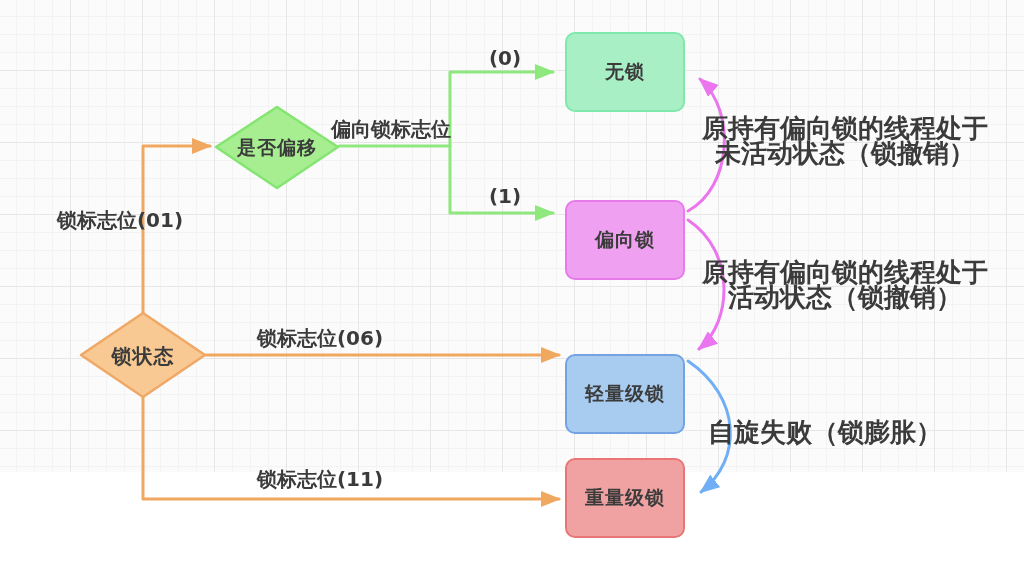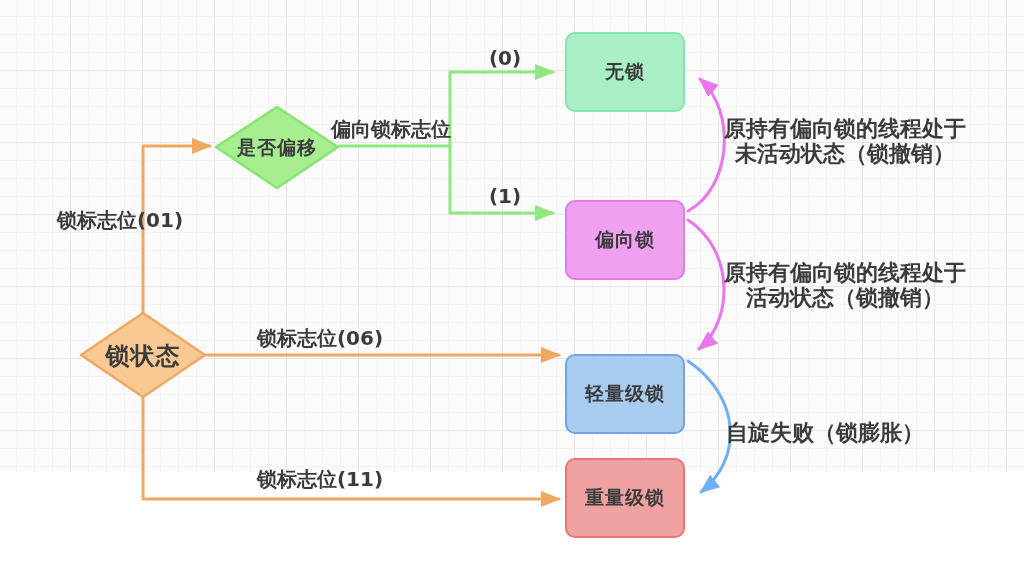--- a/index.html
+++ b/index.html
@@ -49,36 +49,36 @@
   #node-heavy-lock   { left: 565px; top: 458px; background: #f0a2a2; border-color: #e97676; }
 
   .diamond-label, .edge-label {
     position: absolute;
     transform: translate(-50%, -50%);
     white-space: nowrap;
     color: #3b3b3b;
     font-weight: 700;
   }
   .diamond-label { font-size: 19px; letter-spacing: 1px; }
-  #label-lock-state { left: 143px; top: 356px; font-size: 24px; }
+  #label-lock-state { left: 143px; top: 356px; font-size: 20px; }
   #label-is-biased  { left: 277px; top: 148px; }
 
   .edge-label { font-size: 20px; font-weight: 600; }
   #lbl-flag01   { left: 120px; top: 220px; }
   #lbl-biased   { left: 391px; top: 129px; }
   #lbl-branch0  { left: 505px; top: 58px;  }
   #lbl-branch1  { left: 505px; top: 196px; }
   #lbl-flag00   { left: 320px; top: 338px; }
   #lbl-flag11   { left: 320px; top: 479px; }
   .note-label {
     position: absolute;
     transform: translate(-50%, -50%);
     text-align: center;
     color: #3b3b3b;
-    font-size: 22px;
+    font-size: 26px;
     font-weight: 600;
     line-height: 25px;
     white-space: nowrap;
   }
   #lbl-revoke-inactive { left: 845px; top: 141px; }
   #lbl-revoke-active   { left: 845px; top: 285px; }
   #lbl-spin-fail       { left: 825px; top: 432px; }
 </style>
 </head>
 <body>

